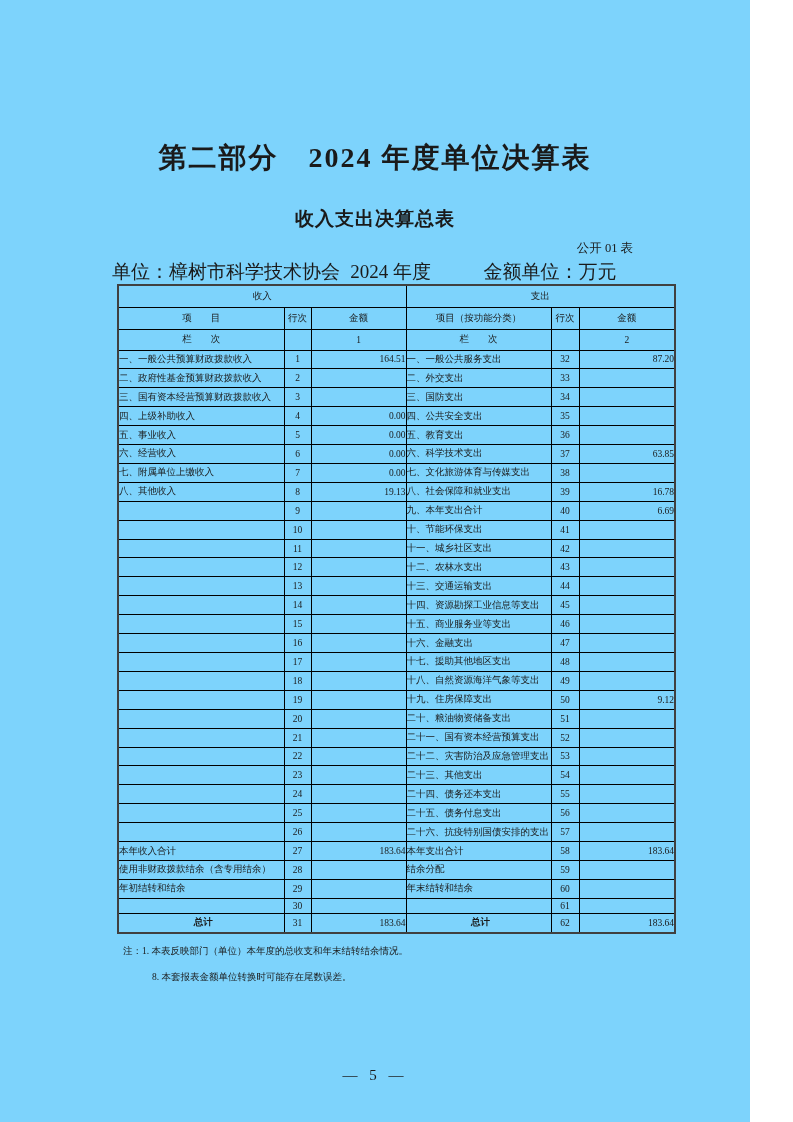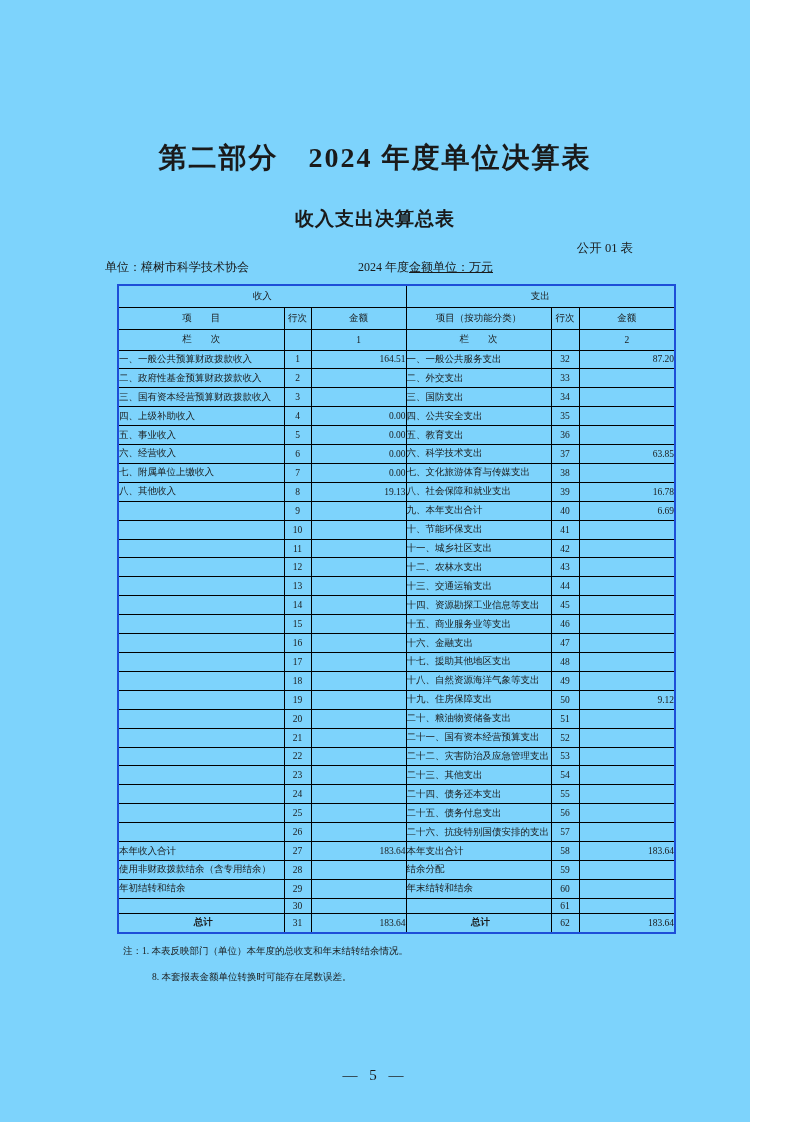--- a/index.html
+++ b/index.html
@@ -27,32 +27,32 @@
     text-align: center;
     font-family: "Liberation Sans", "DejaVu Sans", sans-serif;
     font-size: 19px; font-weight: bold;
     letter-spacing: 1px;
   }
   .table-code {
     position: absolute; top: 240px; right: 117px;
     font-size: 12.5px;
   }
   .info-line {
-    position: absolute; top: 259px; left: 105px; width: 557px;
+    position: absolute; top: 259px; left: 112px; width: 557px;
     display: grid; grid-template-columns: 1fr auto 1fr;
-    font-size: 12px;
+    font-size: 19px;
   }
   .info-line .mid { text-align: center; }
-  .info-line .right { text-align: left; text-decoration: underline; }
+  .info-line .right { text-align: center; }
   table.acct {
     position: absolute; left: 117px; top: 284px;
     width: 557px; height: 650px;
     border-collapse: collapse; table-layout: fixed;
     font-size: 9.5px;
-    border: 2px solid #1d4ed8;
+    border: 2px solid #404040;
   }
   table.acct th, table.acct td {
     border: 1px solid #000;
     font-weight: normal;
     padding: 0;
     overflow: hidden;
     white-space: nowrap;
   }
   tr.h1 th { height: 22px; text-align: center; }
   tr.h2 th { height: 22px; text-align: center; white-space: pre; }

